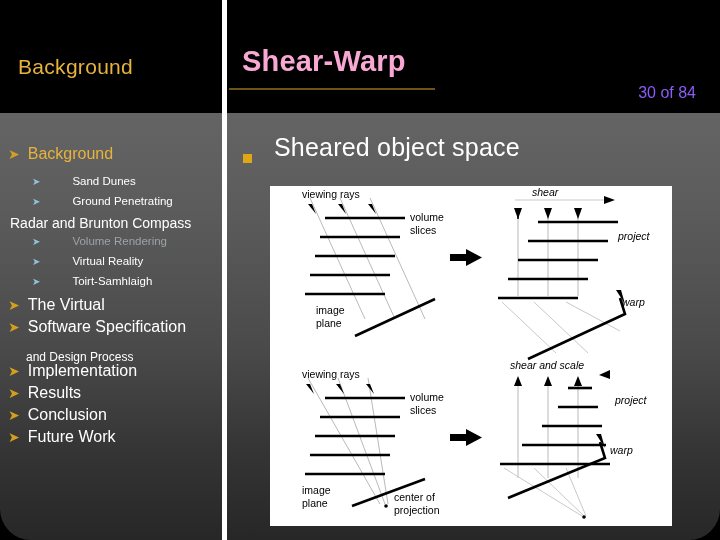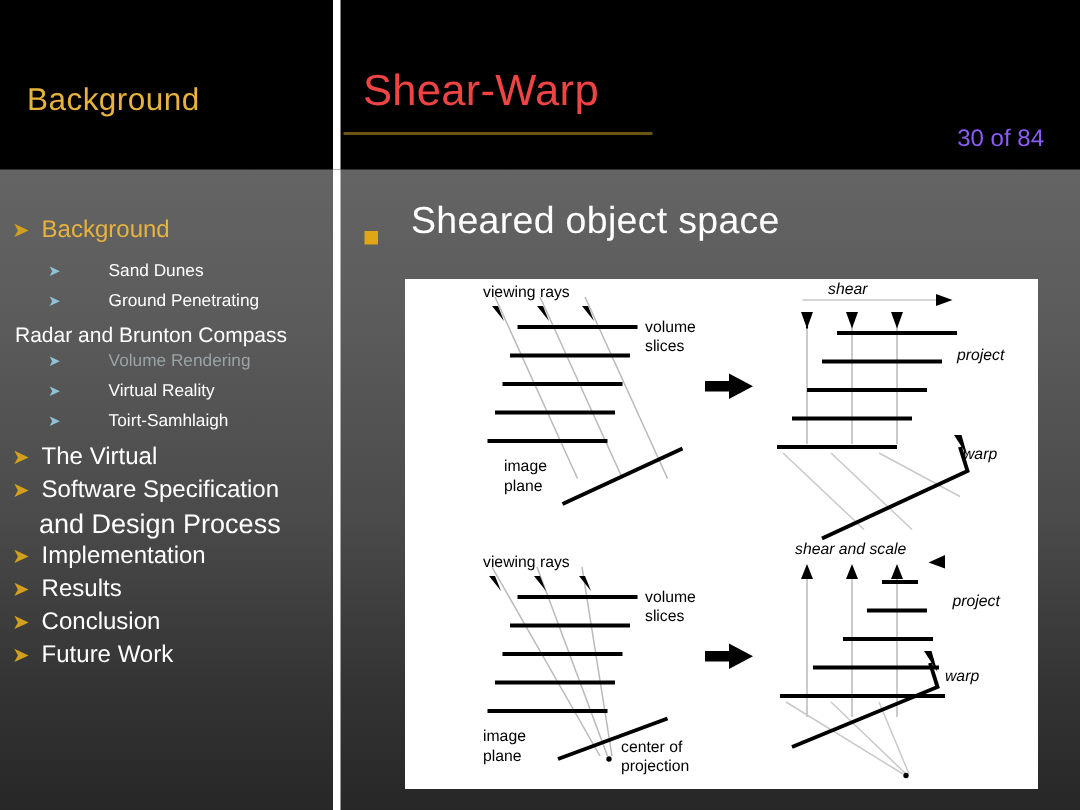--- a/index.html
+++ b/index.html
@@ -12,20 +12,21 @@
     height: 540px;
     overflow: hidden;
     font-family: "Liberation Sans", sans-serif;
   }
   #slide {
     position: relative;
     width: 720px;
     height: 540px;
     background: #000000;
     overflow: hidden;
+    border-radius: 31px;
   }
 
   
   #header {
     position: absolute;
     left: 0; top: 0;
     width: 720px; height: 113px;
     background: #000000;
   }
   #header-divider {
@@ -39,22 +40,22 @@
     left: 18px; top: 55px;
     font-size: 21px;
     color: #e8b33c;
     letter-spacing: 0.3px;
     white-space: nowrap;
   }
   #slide-title {
     position: absolute;
     left: 242px; top: 45px;
     font-size: 29px;
-    font-weight: normal;
-    color: #ef4444;
+    font-weight: bold;
+    color: #f9a8d4;
     letter-spacing: 0.2px;
     white-space: nowrap;
   }
   #title-underline {
     position: absolute;
     left: 229px; top: 88px;
     width: 206px; height: 2px;
     background: #6b5415;
   }
   #slide-number {
@@ -139,21 +140,20 @@
     color: #ffffff;
     letter-spacing: 0.2px;
   }
 
   
   #figure {
     position: absolute;
     left: 270px; top: 186px;
     width: 402px; height: 340px;
     background: #ffffff;
-    padding-left: 20px;
   }
   #figure svg { display: block; }
 </style>
 </head>
 <body>
 
 <div id="slide">
 
   <div id="header">
     <div id="section-label">Background</div>
@@ -203,21 +203,21 @@
     <div class="nav-row nav-top" style="top:183px;">
       <span class="arrow gold">➤</span>
       <span class="lbl-white">The Virtual</span>
     </div>
 
     <div class="nav-row nav-top" style="top:205px;">
       <span class="arrow gold">➤</span>
       <span class="lbl-white">Software Specification</span>
     </div>
 
-    <div class="wrapline lbl-white" style="left:26px; top:226px; font-size:18px;">and Design Process</div>
+    <div class="wrapline lbl-white" style="left:26px; top:237px; font-size:12px;">and Design Process</div>
 
     <div class="nav-row nav-top" style="top:249px;">
       <span class="arrow gold">➤</span>
       <span class="lbl-white">Implementation</span>
     </div>
 
     <div class="nav-row nav-top" style="top:271px;">
       <span class="arrow gold">➤</span>
       <span class="lbl-white">Results</span>
     </div>

